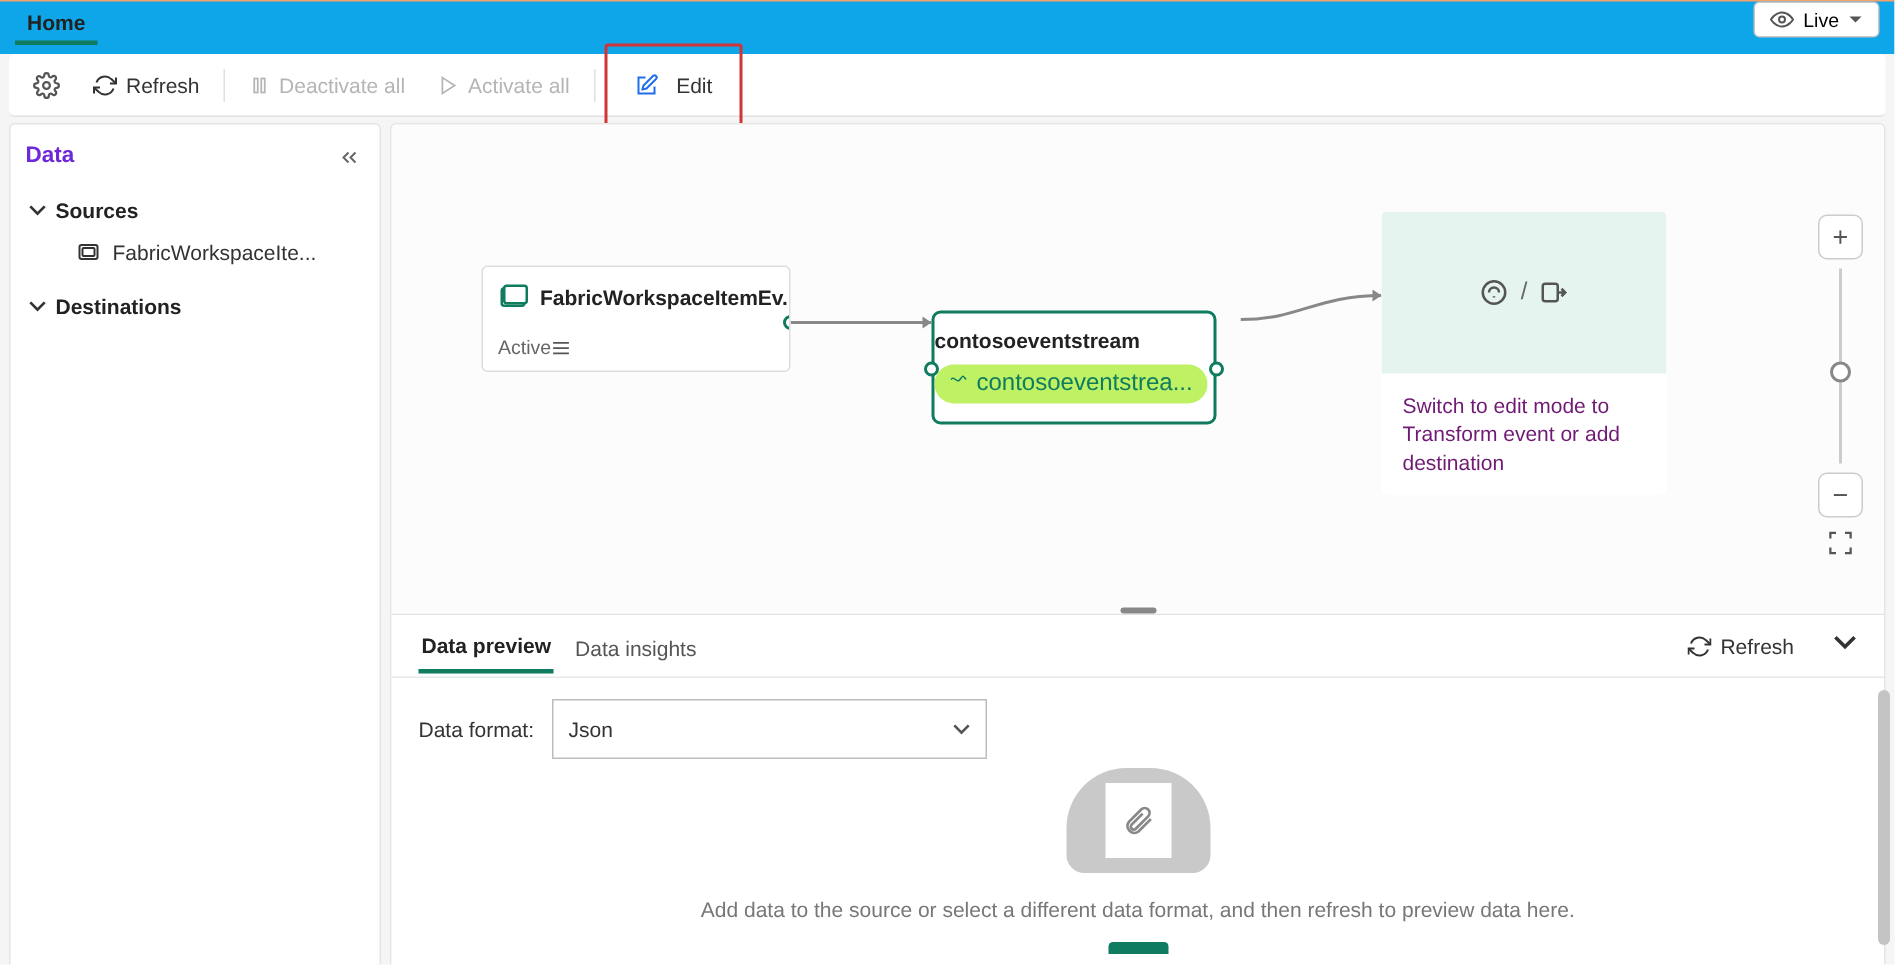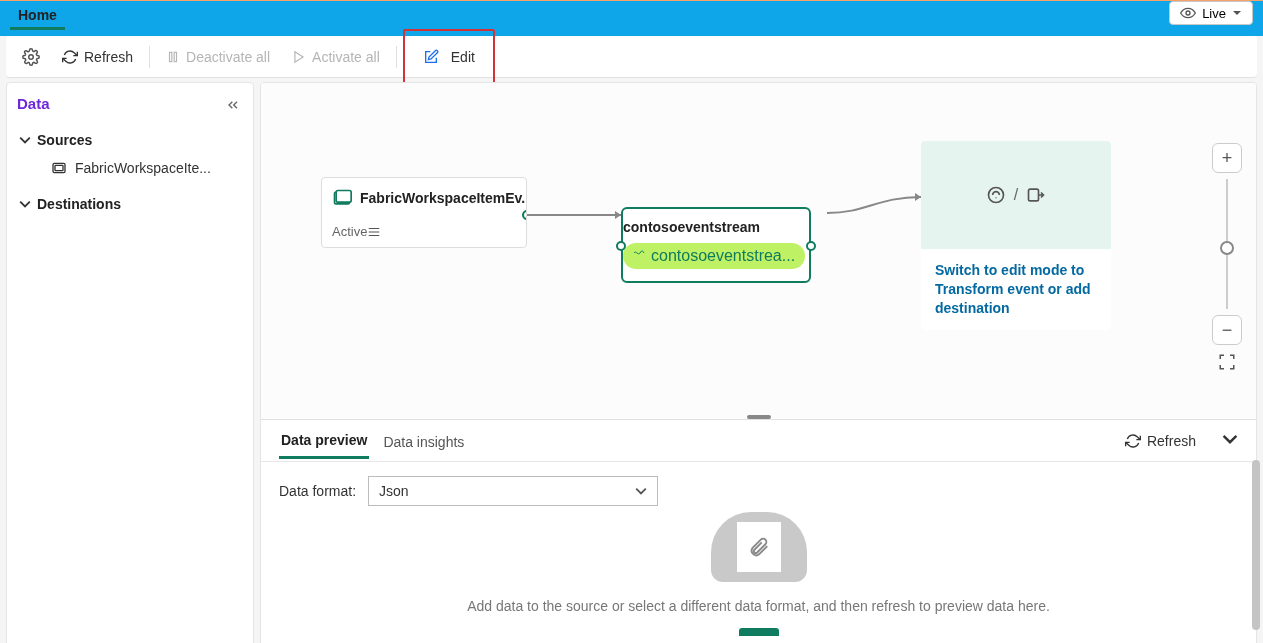--- a/index.html
+++ b/index.html
@@ -35,21 +35,21 @@
 .node-source .body { flex: 1; padding: 10px 10px 8px; }
 .node-source .hdr { display: flex; align-items: center; gap: 8px; font-size: 14px; font-weight: 600; color: #222; }
 .node-source .status { font-size: 13px; color: #666; margin-top: 16px; display:flex; align-items:center;}
 
 .node-stream { position: absolute; left: 360px; top: 94px; width: 190px; height: 76px; background: #fff; border: 2px solid #0f7b5f; border-radius: 6px; padding: 10px 0; margin-top: 30px; }
 .node-stream .title { font-size: 14px; font-weight: 600; color: #222; margin-bottom: 8px; }
 .node-stream .chip { display: inline-flex; gap: 6px; background: #bef264; border-radius: 14px; padding: 4px 10px; font-size: 16px; color: #0f7b5f; }
 
 .node-dest { position: absolute; left: 660px; top: 58px; width: 190px; background: #fff; border-radius: 4px; overflow: hidden; }
 .node-dest .top { height: 108px; background: #e6f4ef; display: flex; align-items: center; justify-content: center; gap: 8px; color: #666; font-size: 16px; }
-.node-dest .bottom { padding: 12px 14px; font-size: 14px; color: #0369a1; font-weight: 700; line-height: 1.35; }
+.node-dest .bottom { padding: 12px 14px; font-size: 14px; color: #701a75; font-weight: 400; line-height: 1.35; }
 
 .port { width: 10px; height: 10px; border: 2px solid #0f7b5f; background: #fff; border-radius: 50%; position: absolute; }
 
 .edge { position: absolute; pointer-events: none; }
 
 .zoom-ctrl { position: absolute; right: 14px; top: 60px; width: 30px; display: flex; flex-direction: column; align-items: center; gap: 0; }
 .zoom-btn { width: 30px; height: 30px; border: 1px solid #ccc; border-radius: 6px; background: #fff; display: flex; align-items: center; justify-content: center; cursor: pointer; font-size: 18px; color: #555; }
 .zoom-track { width: 2px; height: 130px; background: #ccc; position: relative; margin: 6px 0;}
 .zoom-thumb { width: 14px; height: 14px; border: 2px solid #888; background:#fff; border-radius: 50%; position: absolute; left: -6px; top: 62px; }
 .zoom-fit { margin-top:6px; width:22px; height:22px; display:flex; align-items:center; justify-content:center; cursor:pointer; color:#555;}
@@ -57,21 +57,21 @@
 .bottom-panel { border-top: 1px solid #e1e1e1; background: #fff; }
 .bp-tabs { display: flex; align-items: center; padding: 0 18px; height: 42px; gap: 12px; border-bottom: 1px solid #e7e7e7; }
 .bp-tab { font-size: 14px; color: #555; padding: 10px 2px 8px; cursor: pointer; }
 .bp-tab.active { color: #222; font-weight: 600; border-bottom: 3px solid #0f7b5f; }
 .bp-spacer { flex: 1; }
 .bp-refresh { display: flex; align-items: center; gap: 6px; font-size: 14px; color: #333; cursor: pointer; }
 .bp-caret { margin-left: 14px; cursor:pointer; }
 
 .bp-body { padding: 14px 18px 10px; position:relative; }
 .df-row { display: flex; align-items: center; gap: 12px; font-size: 14px; color: #333; }
-.df-select { width: 290px; height: 30px; border: 1px solid #bcbcbc; display: flex; align-items: center; justify-content: space-between; padding: 0 10px; cursor: pointer; background:#fff; }
+.df-select { width: 290px; height: 40px; border: 1px solid #bcbcbc; display: flex; align-items: center; justify-content: space-between; padding: 0 10px; cursor: pointer; background:#fff; }
 
 .preview-center { text-align: center; margin-top: 6px; }
 .clip-icon { width: 96px; height: 70px; background: #c9c9c9; border-radius: 40px 40px 12px 12px; margin: 0 auto 16px; display:flex; align-items:center; justify-content:center; }
 .clip-inner { width: 44px; height: 50px; background: #fff; display:flex; align-items:center; justify-content:center; color:#888;}
 .np-title { font-size: 17px; font-weight: 700; color: #222; margin-bottom: 8px; }
 .np-sub { font-size: 14px; color: #777; }
 .green-strip { width:40px; height:8px; background:#0f7b5f; margin: 14px auto 0; border-radius: 3px 3px 0 0;}
 
 .scrollbar-v { position:absolute; right:3px; top: 460px; width:8px; height:170px; background:#c4c4c4; border-radius:4px;}
 </style>

